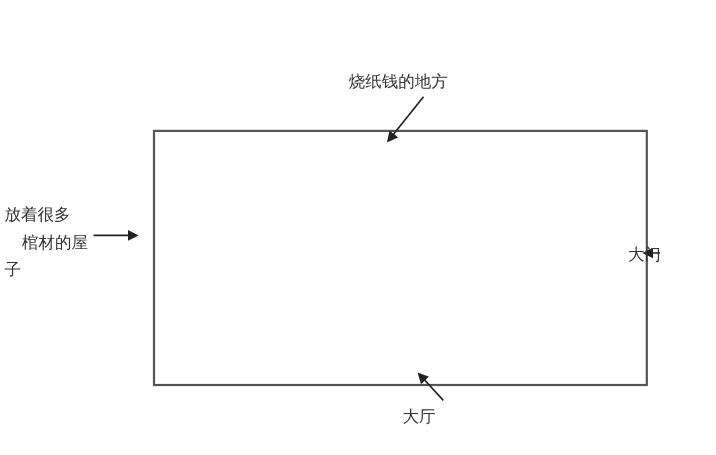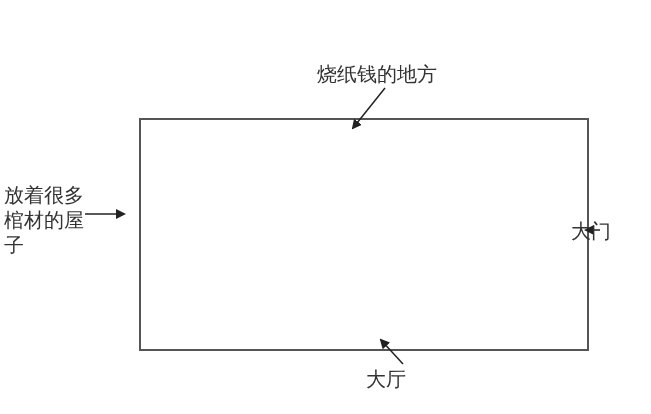--- a/index.html
+++ b/index.html
@@ -1,20 +1,20 @@
 <!DOCTYPE html>
 <html><head>
 <meta charset="utf-8">
 <style>
   html, body { margin:0; padding:0; background:#ffffff; }
   body { width:651px; height:414px; position:relative; overflow:hidden;
          font-family: "DejaVu Sans", sans-serif; color:#222; }
   .rect { position:absolute; left:139px; top:118px; width:446px; height:229px;
           border:2px solid #555; box-sizing:content-box; }
-  .label { position:absolute; font-size:20px; line-height:24px; color:#333; white-space:nowrap; }
+  .label { position:absolute; font-size:15px; line-height:24px; color:#333; white-space:nowrap; }
   svg.arrows { position:absolute; left:0; top:0; }
 </style>
 </head>
 <body>
 
 <div class="rect"></div>
 
 <svg class="arrows" width="651" height="414">
   <defs>
     <marker id="ah" markerWidth="10" markerHeight="10" refX="8" refY="5" orient="auto" markerUnits="userSpaceOnUse">
@@ -23,18 +23,18 @@
   </defs>
   <line x1="385" y1="88" x2="353" y2="128" stroke="#222" stroke-width="1.5" marker-end="url(#ah)"></line>
   <line x1="85" y1="214" x2="124" y2="214" stroke="#222" stroke-width="1.5" marker-end="url(#ah)"></line>
   <line x1="600" y1="230" x2="586" y2="230" stroke="#222" stroke-width="1.5" marker-end="url(#ah)"></line>
   <line x1="403" y1="364" x2="381" y2="340" stroke="#222" stroke-width="1.5" marker-end="url(#ah)"></line>
 </svg>
 
 <div class="label" style="left:317px; top:62px;">烧纸钱的地方</div>
 
 <div class="label" style="left:4px; top:183px;">放着很多</div>
-<div class="label" style="left:4px; top:208px;">棺材的屋</div>
+<div class="label" style="left:20px; top:208px;">棺材的屋</div>
 <div class="label" style="left:4px; top:233px;">子</div>
 
 <div class="label" style="left:571px; top:219px;text-align:right;">大门</div>
 
 <div class="label" style="left:366px; top:369px;font-family:Liberation Mono, monospace;">大厅</div>
 
 </body></html>

